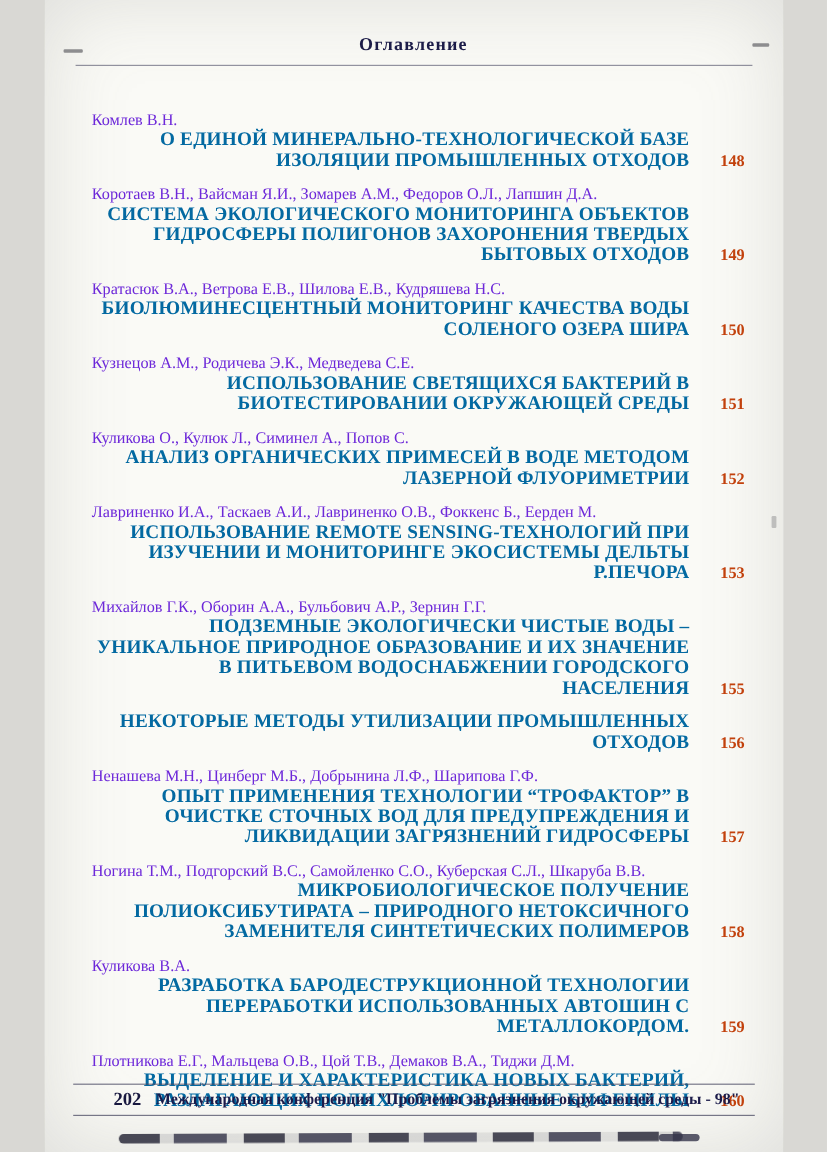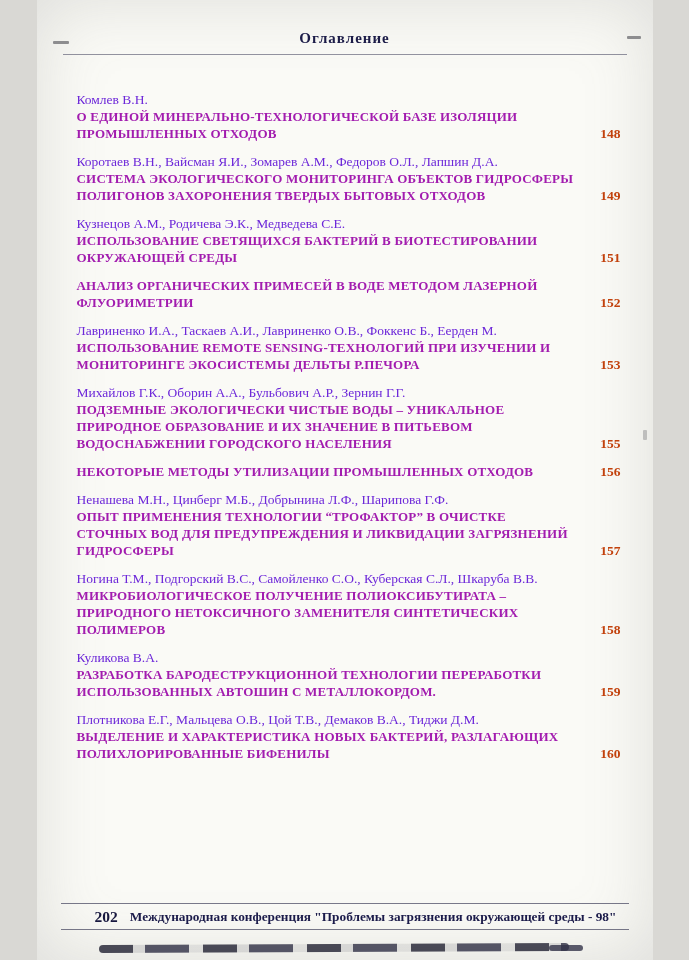--- a/index.html
+++ b/index.html
@@ -41,45 +41,45 @@
   .entry { margin-bottom: 11px; }
   .authors {
     font-size: 13.5px;
     line-height: 17px;
     color: #6d28d9;
   }
   .title-row { display: flex; align-items: flex-end; }
   .title {
     flex: 1 1 auto;
     font-weight: bold;
-    font-size: 13px;
+    font-size: 16px;
     line-height: 17px;
     letter-spacing: 0.2px;
-    color: #a21caf;
+    color: #0369a1;
+    text-align: right;
   }
   .pageno {
     flex: 0 0 46px;
     text-align: right;
     font-weight: bold;
     font-size: 13.5px;
     line-height: 17px;
     color: #c2410c;
   }
 
   
   .footer {
     position: absolute;
     left: 24px;
     right: 24px;
     bottom: 30px;
   }
   .footer-rule { height: 1px; background: #4c4c64; opacity: 0.75; }
   .footer-row {
     display: flex;
-    align-items: center;
     padding: 4px 0 3px 0;
   }
   .footer-page {
     font-weight: bold;
     font-size: 15.5px;
     margin-left: 34px;
     color: #18183f;
   }
   .footer-conf {
     flex: 1;
@@ -137,30 +137,38 @@
     </div>
 
     <div class="entry">
       <div class="authors">Коротаев В.Н., Вайсман Я.И., Зомарев А.М., Федоров О.Л., Лапшин Д.А.</div>
       <div class="title-row">
         <div class="title">СИСТЕМА ЭКОЛОГИЧЕСКОГО МОНИТОРИНГА ОБЪЕКТОВ ГИДРОСФЕРЫ ПОЛИГОНОВ ЗАХОРОНЕНИЯ ТВЕРДЫХ БЫТОВЫХ ОТХОДОВ</div>
         <div class="pageno">149</div>
       </div>
     </div>
 
+    <div class="entry">
+      <div class="authors">Кратасюк В.А., Ветрова Е.В., Шилова Е.В., Кудряшева Н.С.</div>
+      <div class="title-row">
+        <div class="title">БИОЛЮМИНЕСЦЕНТНЫЙ МОНИТОРИНГ КАЧЕСТВА ВОДЫ СОЛЕНОГО ОЗЕРА ШИРА</div>
+        <div class="pageno">150</div>
+      </div>
+    </div>
 
     <div class="entry">
       <div class="authors">Кузнецов А.М., Родичева Э.К., Медведева С.Е.</div>
       <div class="title-row">
         <div class="title">ИСПОЛЬЗОВАНИЕ СВЕТЯЩИХСЯ БАКТЕРИЙ В БИОТЕСТИРОВАНИИ ОКРУЖАЮЩЕЙ СРЕДЫ</div>
         <div class="pageno">151</div>
       </div>
     </div>
 
     <div class="entry">
+      <div class="authors">Куликова О., Кулюк Л., Симинел А., Попов С.</div>
       <div class="title-row">
         <div class="title">АНАЛИЗ ОРГАНИЧЕСКИХ ПРИМЕСЕЙ В ВОДЕ МЕТОДОМ ЛАЗЕРНОЙ ФЛУОРИМЕТРИИ</div>
         <div class="pageno">152</div>
       </div>
     </div>
 
     <div class="entry">
       <div class="authors">Лавриненко И.А., Таскаев А.И., Лавриненко О.В., Фоккенс Б., Еерден М.</div>
       <div class="title-row">
         <div class="title">ИСПОЛЬЗОВАНИЕ REMOTE SENSING-ТЕХНОЛОГИЙ ПРИ ИЗУЧЕНИИ И МОНИТОРИНГЕ ЭКОСИСТЕМЫ ДЕЛЬТЫ Р.ПЕЧОРА</div>

